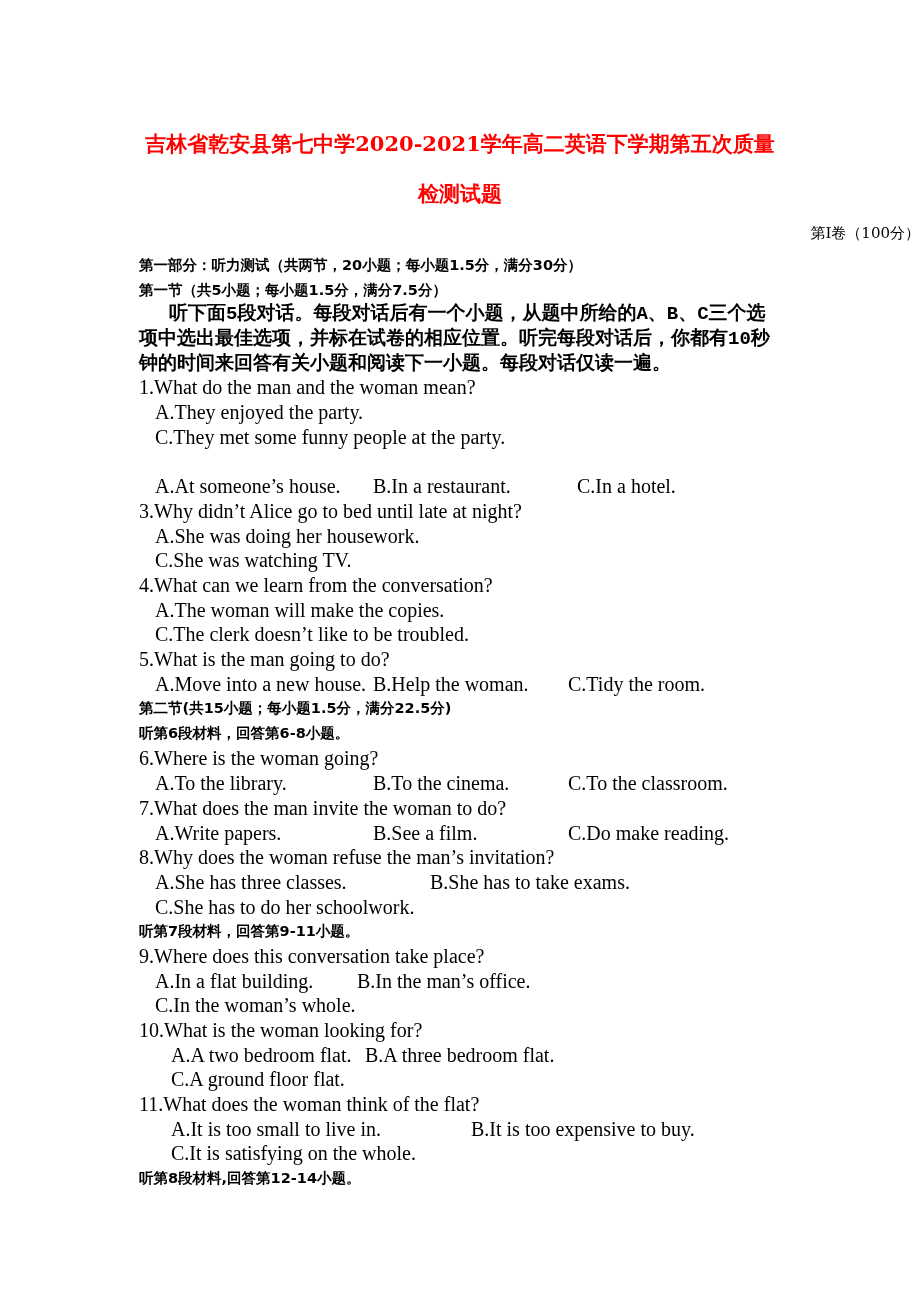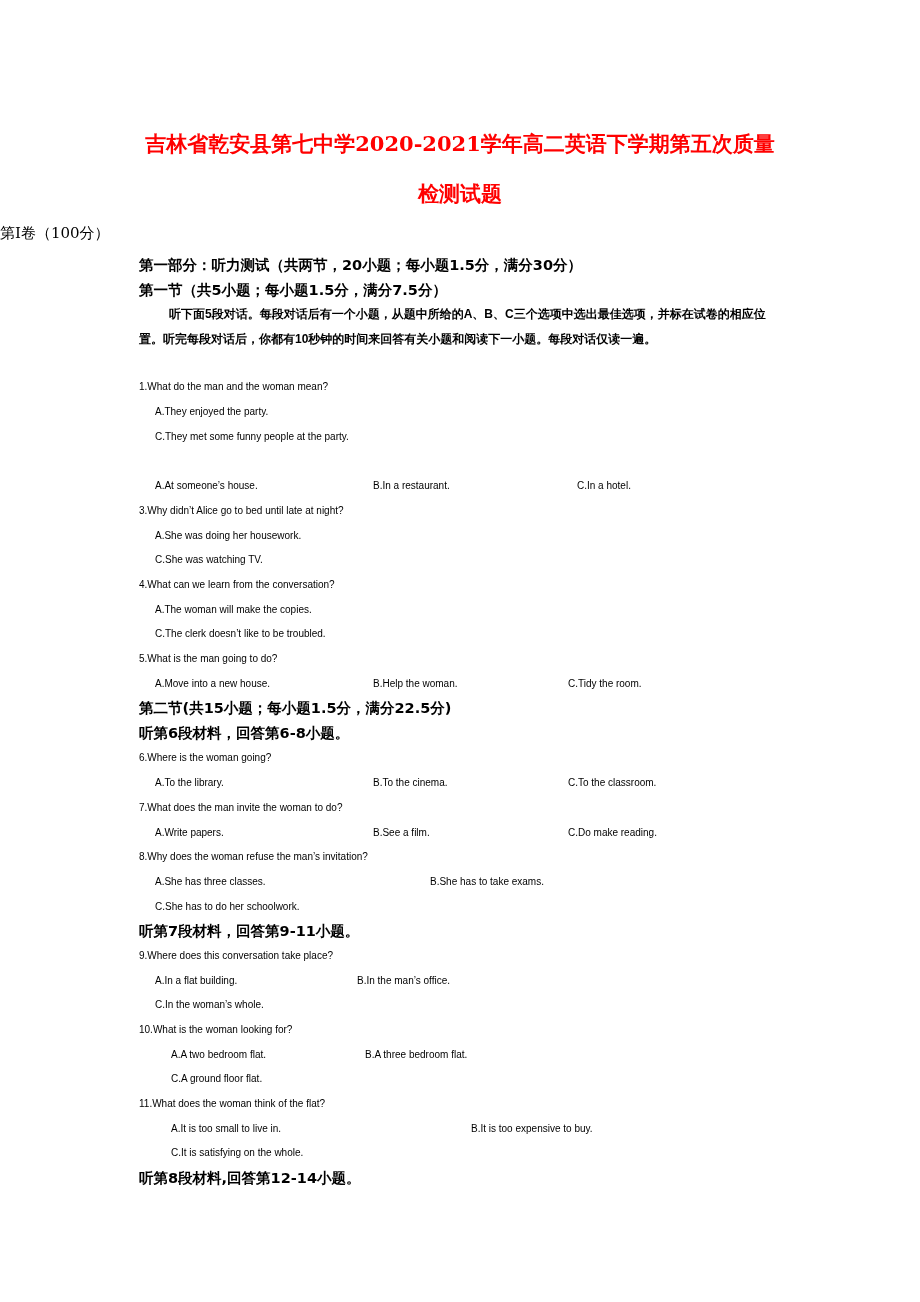--- a/index.html
+++ b/index.html
@@ -6,30 +6,30 @@
   body { width: 920px; height: 1302px; position: relative; overflow: hidden; color: #000; }
   .page { position: absolute; left: 0; top: 9px; width: 920px; height: 1262px; }
   .title {
     position: absolute; left: 0; width: 920px; text-align: center;
     color: #ff0000; font-family: "DejaVu Serif", serif; font-weight: bold;
     font-size: 21px; letter-spacing: 0px; white-space: nowrap;
   }
   .title.l1 { top: 121px; }
   .title.l2 { top: 171px; }
   .vol {
-    position: absolute; left: 0; width: 920px; text-align: left; top: 215px;
+    position: absolute; left: 0; width: 920px; text-align: right; top: 215px;
     font-family: "DejaVu Serif", serif; font-size: 15px;
   }
   .line {
     position: absolute; left: 139px; white-space: nowrap;
-    font-family: Liberation Sans, sans-serif; font-size: 10px;
+    font-family: Liberation Serif, serif; font-size: 20px;
     line-height: 20px;
   }
   .cn { font-family: "DejaVu Sans", sans-serif; font-weight: bold; font-size: 14.5px; }
-  .cn-normal { font-family: Liberation Sans, sans-serif; font-weight: bold; font-size: 12px; }
+  .cn-normal { font-family: Liberation Mono, monospace; font-weight: bold; font-size: 19px; }
   .indent1 { left: 155px; }
   .indent2 { left: 171px; }
   .para { left: 139px; width: 645px; white-space: normal; text-indent: 30px; line-height: 25px; }
 </style>
 </head>
 <body>
 
 <div class="page">
 
   <div class="title l1">吉林省乾安县第七中学2020-2021学年高二英语下学期第五次质量</div>

